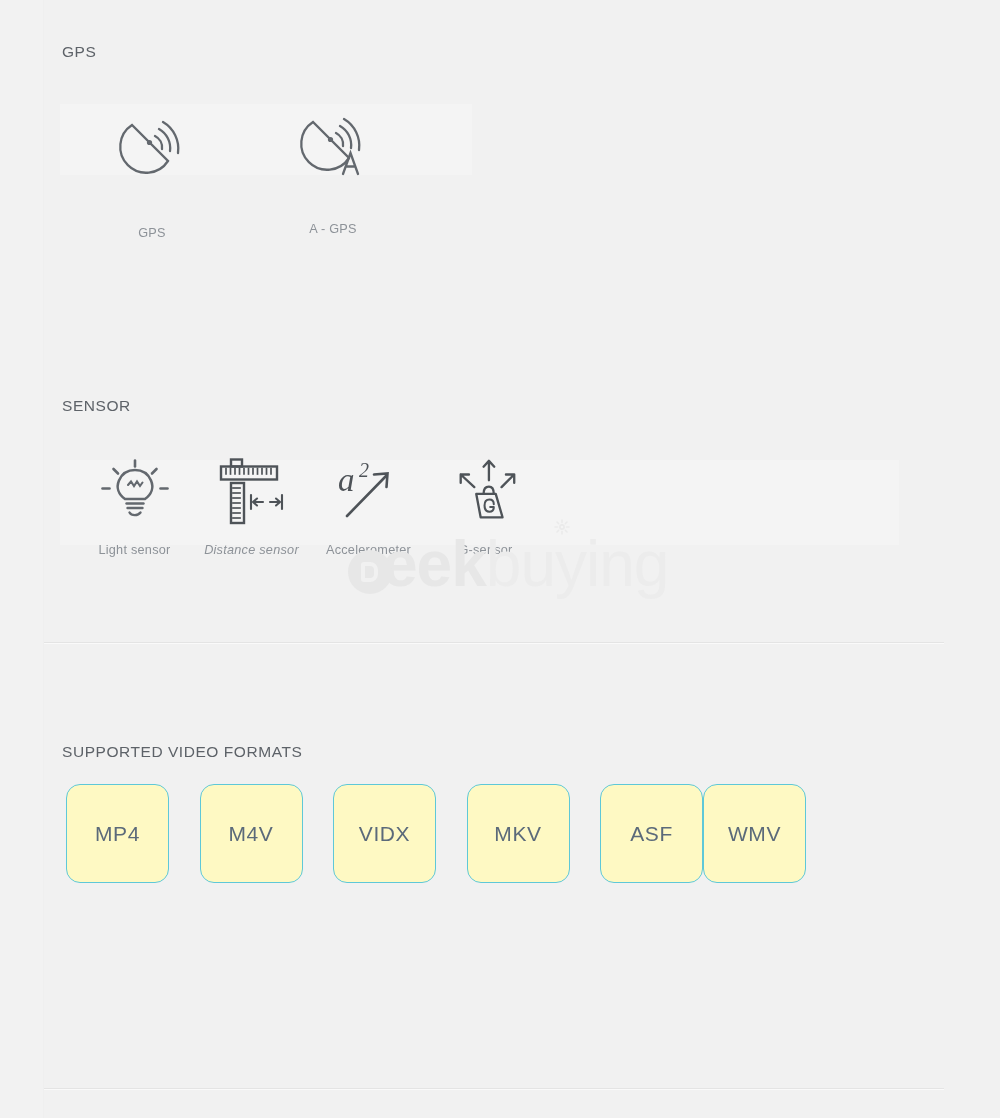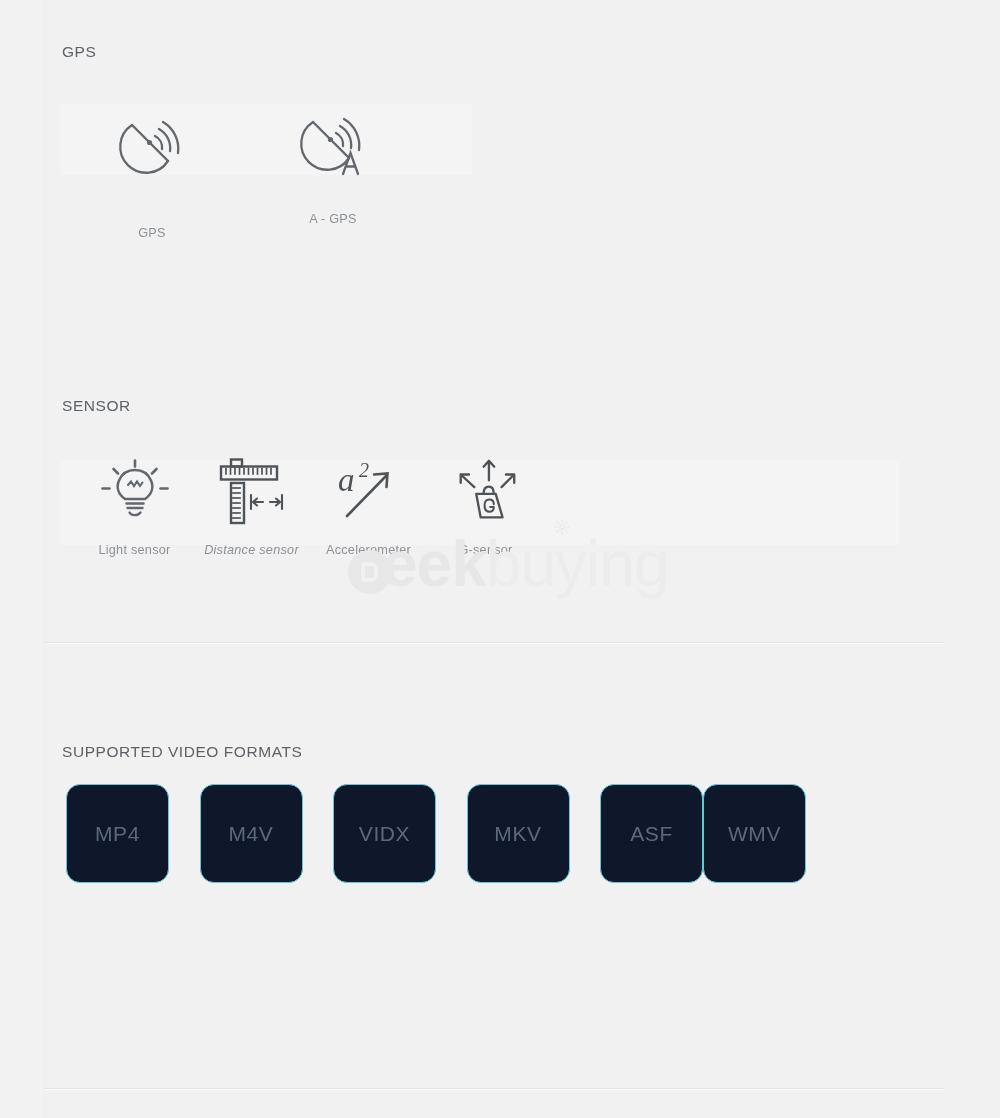--- a/index.html
+++ b/index.html
@@ -92,21 +92,21 @@
     flex-wrap: wrap;
     width: 860px;
   }
   .format-chip {
     width: 103px;
     height: 99px;
     margin-right: 30.5px;
     margin-bottom: 38px;
     border: 1px solid #5ec8d8;
     border-radius: 14px;
-    background: #0f172a;
+    background: #fef9c3;
     display: flex;
     align-items: center;
     justify-content: center;
     box-sizing: border-box;
   }
   .format-chip-label {
     font-size: 21px;
     color: #5b6a7a;
     letter-spacing: .6px;
     font-weight: 400;
@@ -184,21 +184,21 @@
         <svg width="76" height="78" viewBox="0 0 76 78" fill="none" stroke="#63686e" stroke-width="2.3" stroke-linecap="round">
           <path d="M18 18 A 26 26 0 1 0 54 54 Z"></path>
           <circle cx="35.5" cy="35.5" r="2.6" fill="#63686e" stroke="none"></circle>
           <path d="M41 29 A 13 13 0 0 1 48 42"></path>
           <path d="M45 22 A 22 22 0 0 1 56 44"></path>
           <path d="M49 15 A 31 31 0 0 1 64 46"></path>
 
           <path d="M48 70 L55.5 49 L63 70 M50.8 62.5 L60.2 62.5"></path>
         </svg>
       </div>
-      <div class="icon-label" style="margin-top:26px;">A - GPS</div>
+      <div class="icon-label" style="margin-top:36px;">A - GPS</div>
     </div>
   </div>
 </div>
 
 <div class="section" style="top:380px; height:262px;">
 
   <div class="ghost-panel" style="left:60px; top:80px; width:839px; height:85px;"></div>
 
   <div class="section-title" style="top:17px;">SENSOR</div>
 

